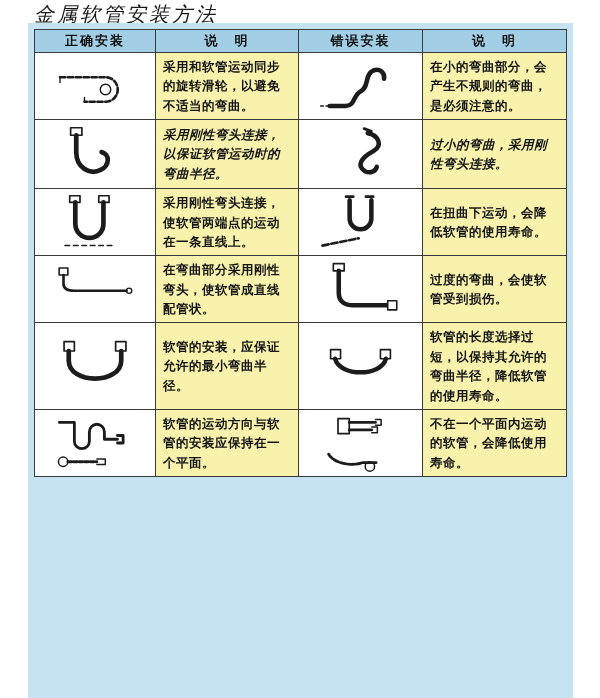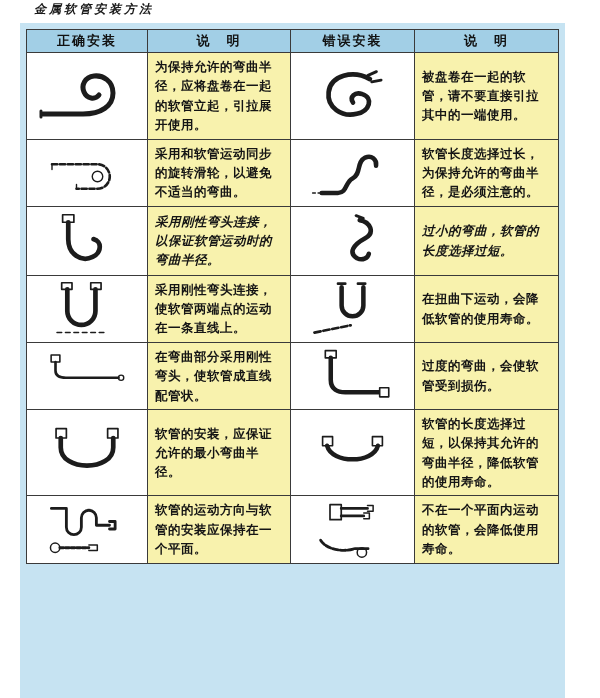--- a/index.html
+++ b/index.html
@@ -3,25 +3,25 @@
 <meta charset="utf-8">
 <style>
   html,body{margin:0;padding:0;}
   body{
     width:600px;height:698px;position:relative;background:#ffffff;
     font-family:"DejaVu Sans","Liberation Sans",sans-serif;color:#111;
     overflow:hidden;
   }
   .page-title{
     position:absolute;left:34px;top:1px;
-    font-size:12px;font-weight:bold;font-style:italic;
+    font-size:20px;font-weight:normal;font-style:italic;
     letter-spacing:3px;color:#1a1a1a;
   }
   .blue-panel{
-    position:absolute;left:20px;top:23px;width:545px;height:675px;
+    position:absolute;left:28px;top:23px;width:545px;height:675px;
     background:#c6e3f2;
   }
   table.install-table{
     border-collapse:collapse;margin:6px auto 0 auto;
     table-layout:fixed;width:532px;background:#ffffff;
   }
   .install-table th,.install-table td{
     border:1px solid #3a3a3a;overflow:hidden;
   }
   .install-table th{
@@ -63,72 +63,56 @@
     <thead>
       <tr>
         <th>正确安装</th>
         <th>说　明</th>
         <th>错误安装</th>
         <th>说　明</th>
       </tr>
     </thead>
     <tbody>
 
-      <tr class="row-1">
-        <td class="img-cell">
-          <svg class="illus" width="108" height="64" viewBox="0 0 100 64">
-            <path class="fat" d="M6 50 H46 C64 50 76 42 76 29 C76 17 66 11 57 12 C48 13 44 21 47 28 C50 35 58 36 62 31"></path>
-            <path class="mid" d="M4 47 v6"></path>
-          </svg>
-        </td>
-        <td class="desc-cell">为保持允许的弯曲半径，应将盘卷在一起的软管立起，引拉展开使用。</td>
-        <td class="img-cell">
-          <svg class="illus" width="100" height="60" viewBox="0 0 100 64">
-            <path class="fat" d="M68 14 C50 4 26 10 24 28 C22 44 38 55 54 51 C68 48 72 34 60 30 C52 27 46 33 50 39"></path>
-            <path class="mid" d="M66 10 l9 -4 M70 17 l10 -2"></path>
-          </svg>
-        </td>
-        <td class="desc-cell">被盘卷在一起的软管，请不要直接引拉其中的一端使用。</td>
-      </tr>
 
 
       <tr class="row-3">
         <td class="img-cell">
           <svg class="illus" width="108" height="56" viewBox="0 0 100 64">
             <path class="mid" d="M10 22 H62 A14 14 0 0 1 62 50 H38" stroke-dasharray="6 3"></path>
             <circle class="thin" cx="62" cy="36" r="6"></circle>
             <path class="thin" d="M10 22 v6 M38 50 v-5"></path>
           </svg>
         </td>
         <td class="desc-cell">采用和软管运动同步的旋转滑轮，以避免不适当的弯曲。</td>
         <td class="img-cell">
           <svg class="illus" width="95" height="58" viewBox="0 0 100 64">
             <path class="thin" d="M6 54 h10" stroke-dasharray="3 3"></path>
             <path class="fat" d="M16 54 H34 C44 54 42 42 50 38 C60 33 54 20 64 15 C71 12 77 17 76 24"></path>
           </svg>
         </td>
-        <td class="desc-cell">软管长度选择过长，为保持允许的弯曲半径，是必须注意的。</td>
+        <td class="desc-cell">在小的弯曲部分，会产生不规则的弯曲，是必须注意的。</td>
       </tr>
 
 
       <tr class="row-5">
         <td class="img-cell">
           <svg class="illus" width="100" height="60" viewBox="0 0 100 64">
             <rect class="box" x="24" y="4" width="12" height="8"></rect>
             <path class="fat" d="M30 12 V30 C30 46 44 55 56 49 C66 44 66 32 57 30"></path>
           </svg>
         </td>
         <td class="desc-cell">采用刚性弯头连接，以保证软管运动时的弯曲半径。</td>
         <td class="img-cell">
           <svg class="illus" width="95" height="58" viewBox="0 0 100 64">
             <path class="mid" d="M54 4 l8 3"></path>
             <path class="fat" d="M58 9 C70 11 75 23 64 29 C51 36 45 45 55 51 C61 54 67 51 68 46"></path>
           </svg>
         </td>
-        <td class="desc-cell">过小的弯曲，软管的长度选择过短。</td>
+        <td class="desc-cell">过小的弯曲，采用刚性弯头连接。</td>
       </tr>
 
       <tr class="row-6">
         <td class="img-cell">
           <svg class="illus" width="100" height="60" viewBox="0 0 100 64">
             <rect class="box" x="23" y="4" width="11" height="7"></rect>
             <rect class="box" x="54" y="4" width="11" height="7"></rect>
             <path class="fat" d="M29 11 V34 A15 15 0 0 0 59 34 V11"></path>
             <path class="thin" d="M18 57 H72" stroke-dasharray="5 4"></path>
           </svg>

